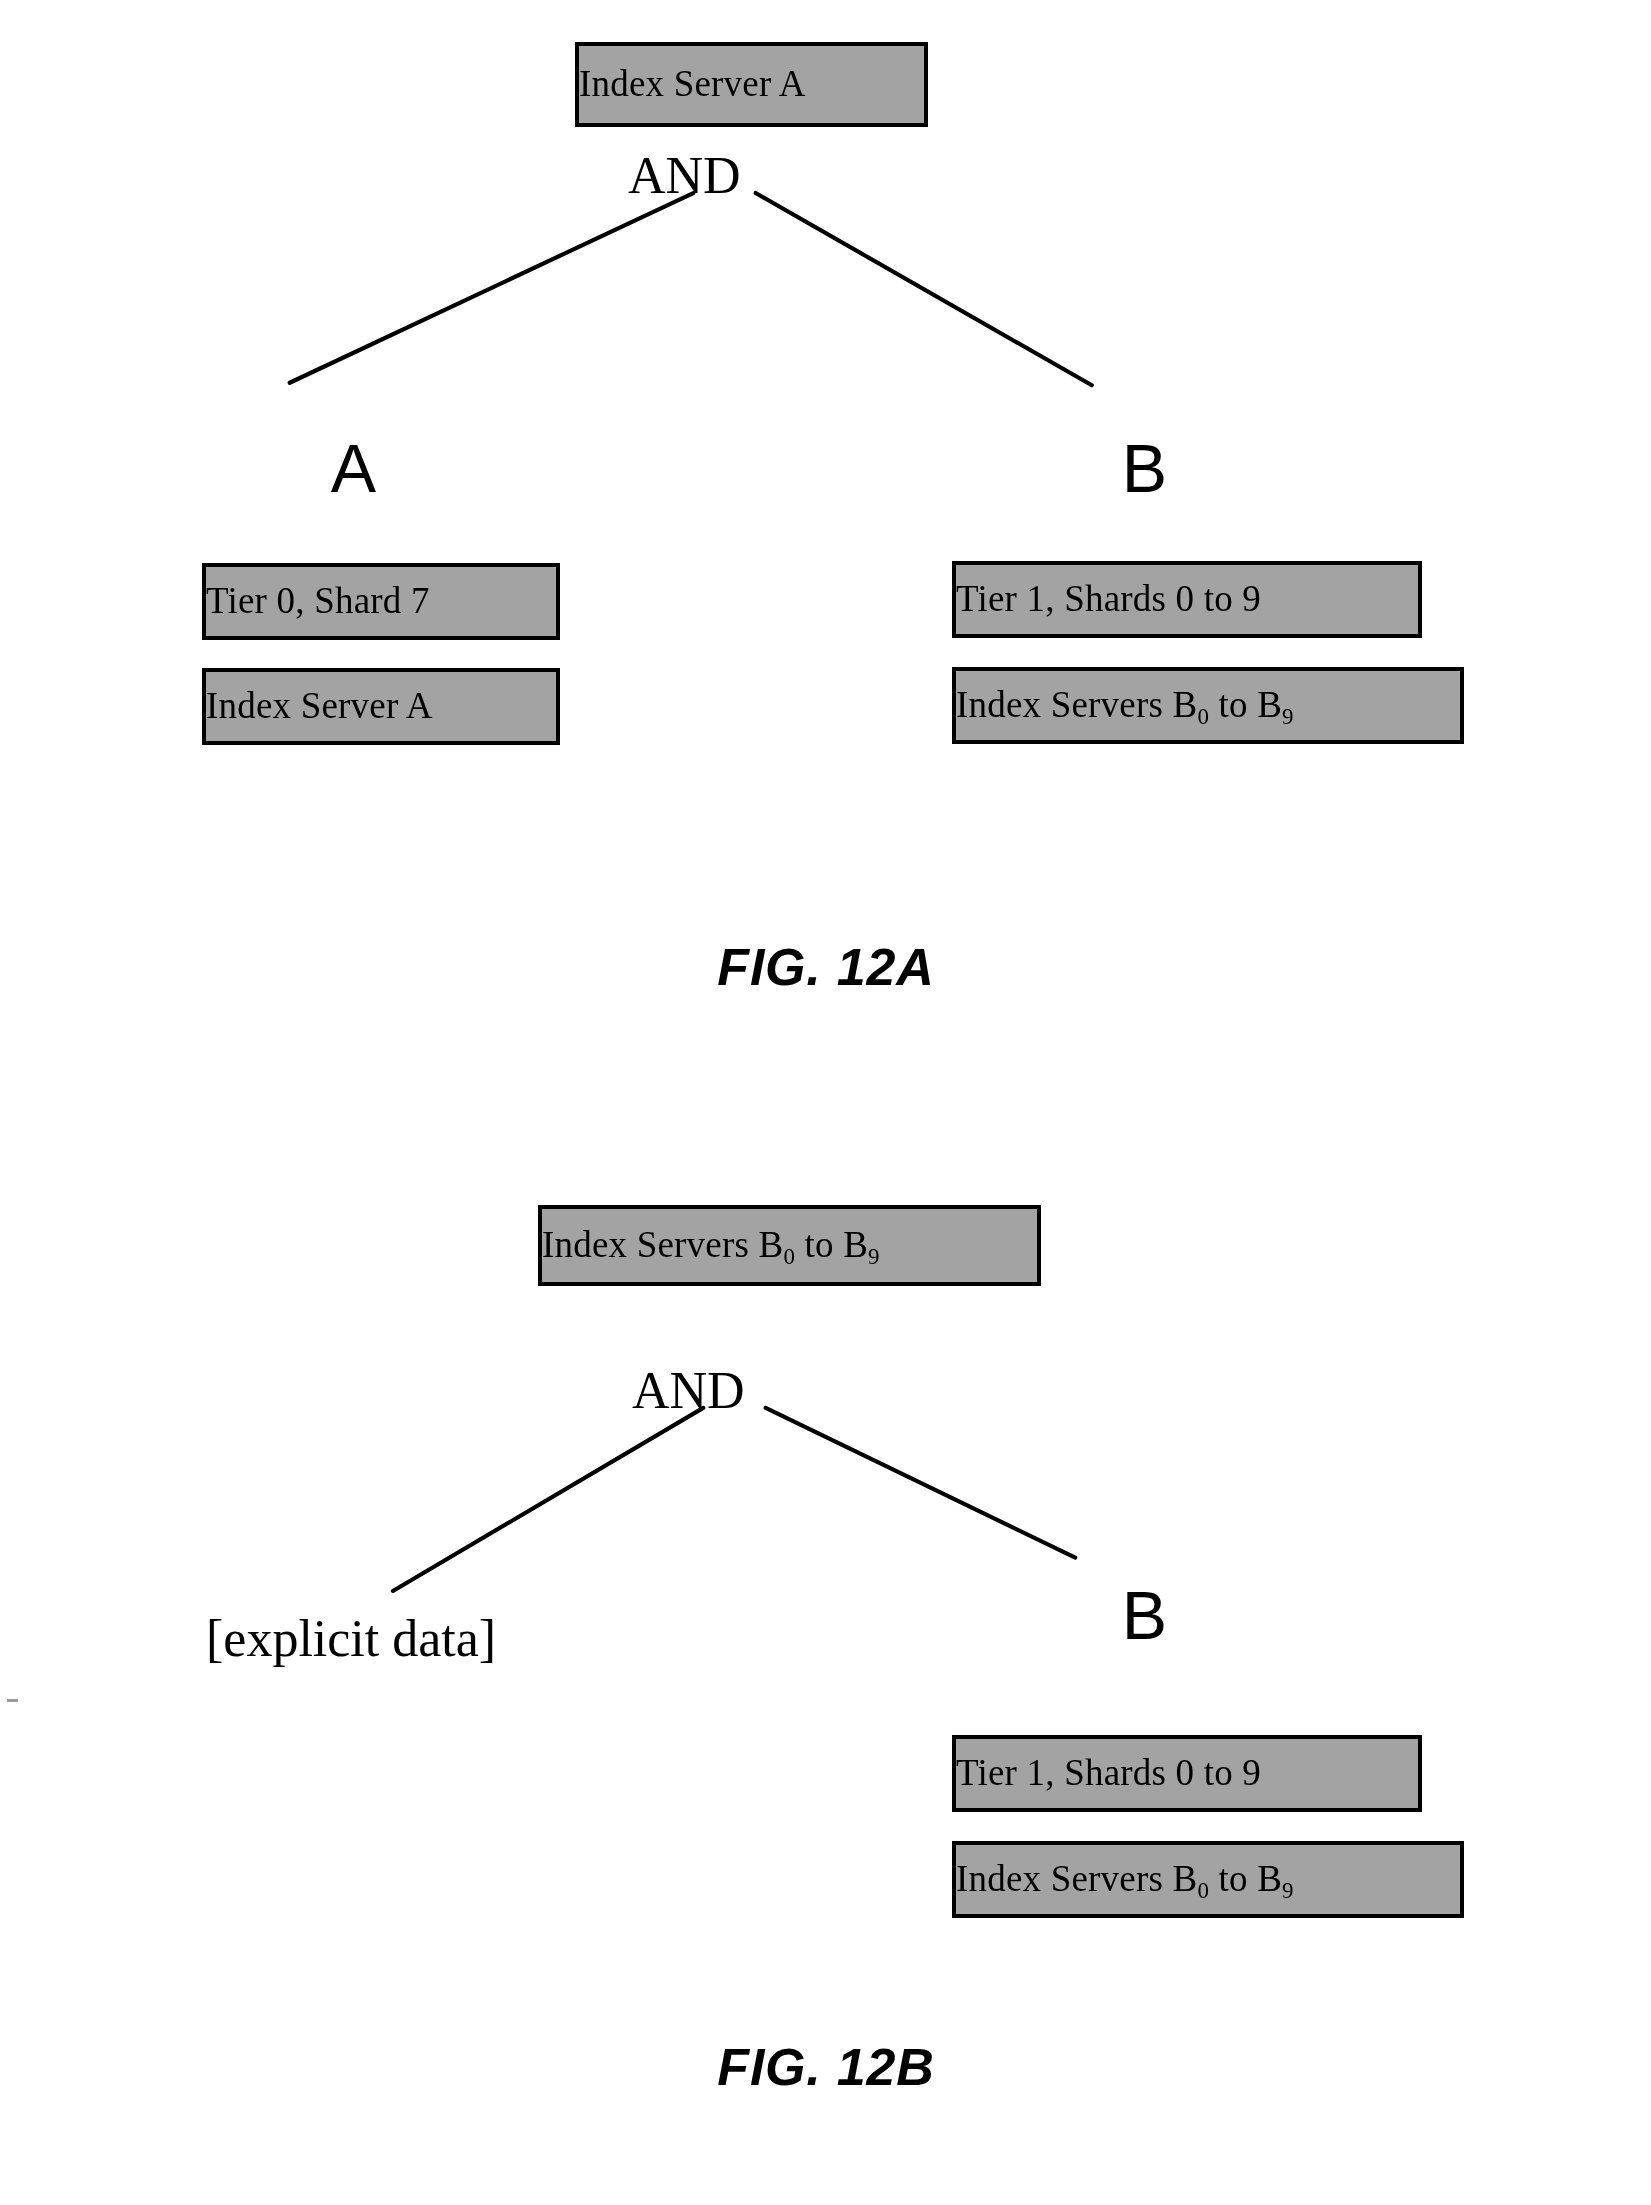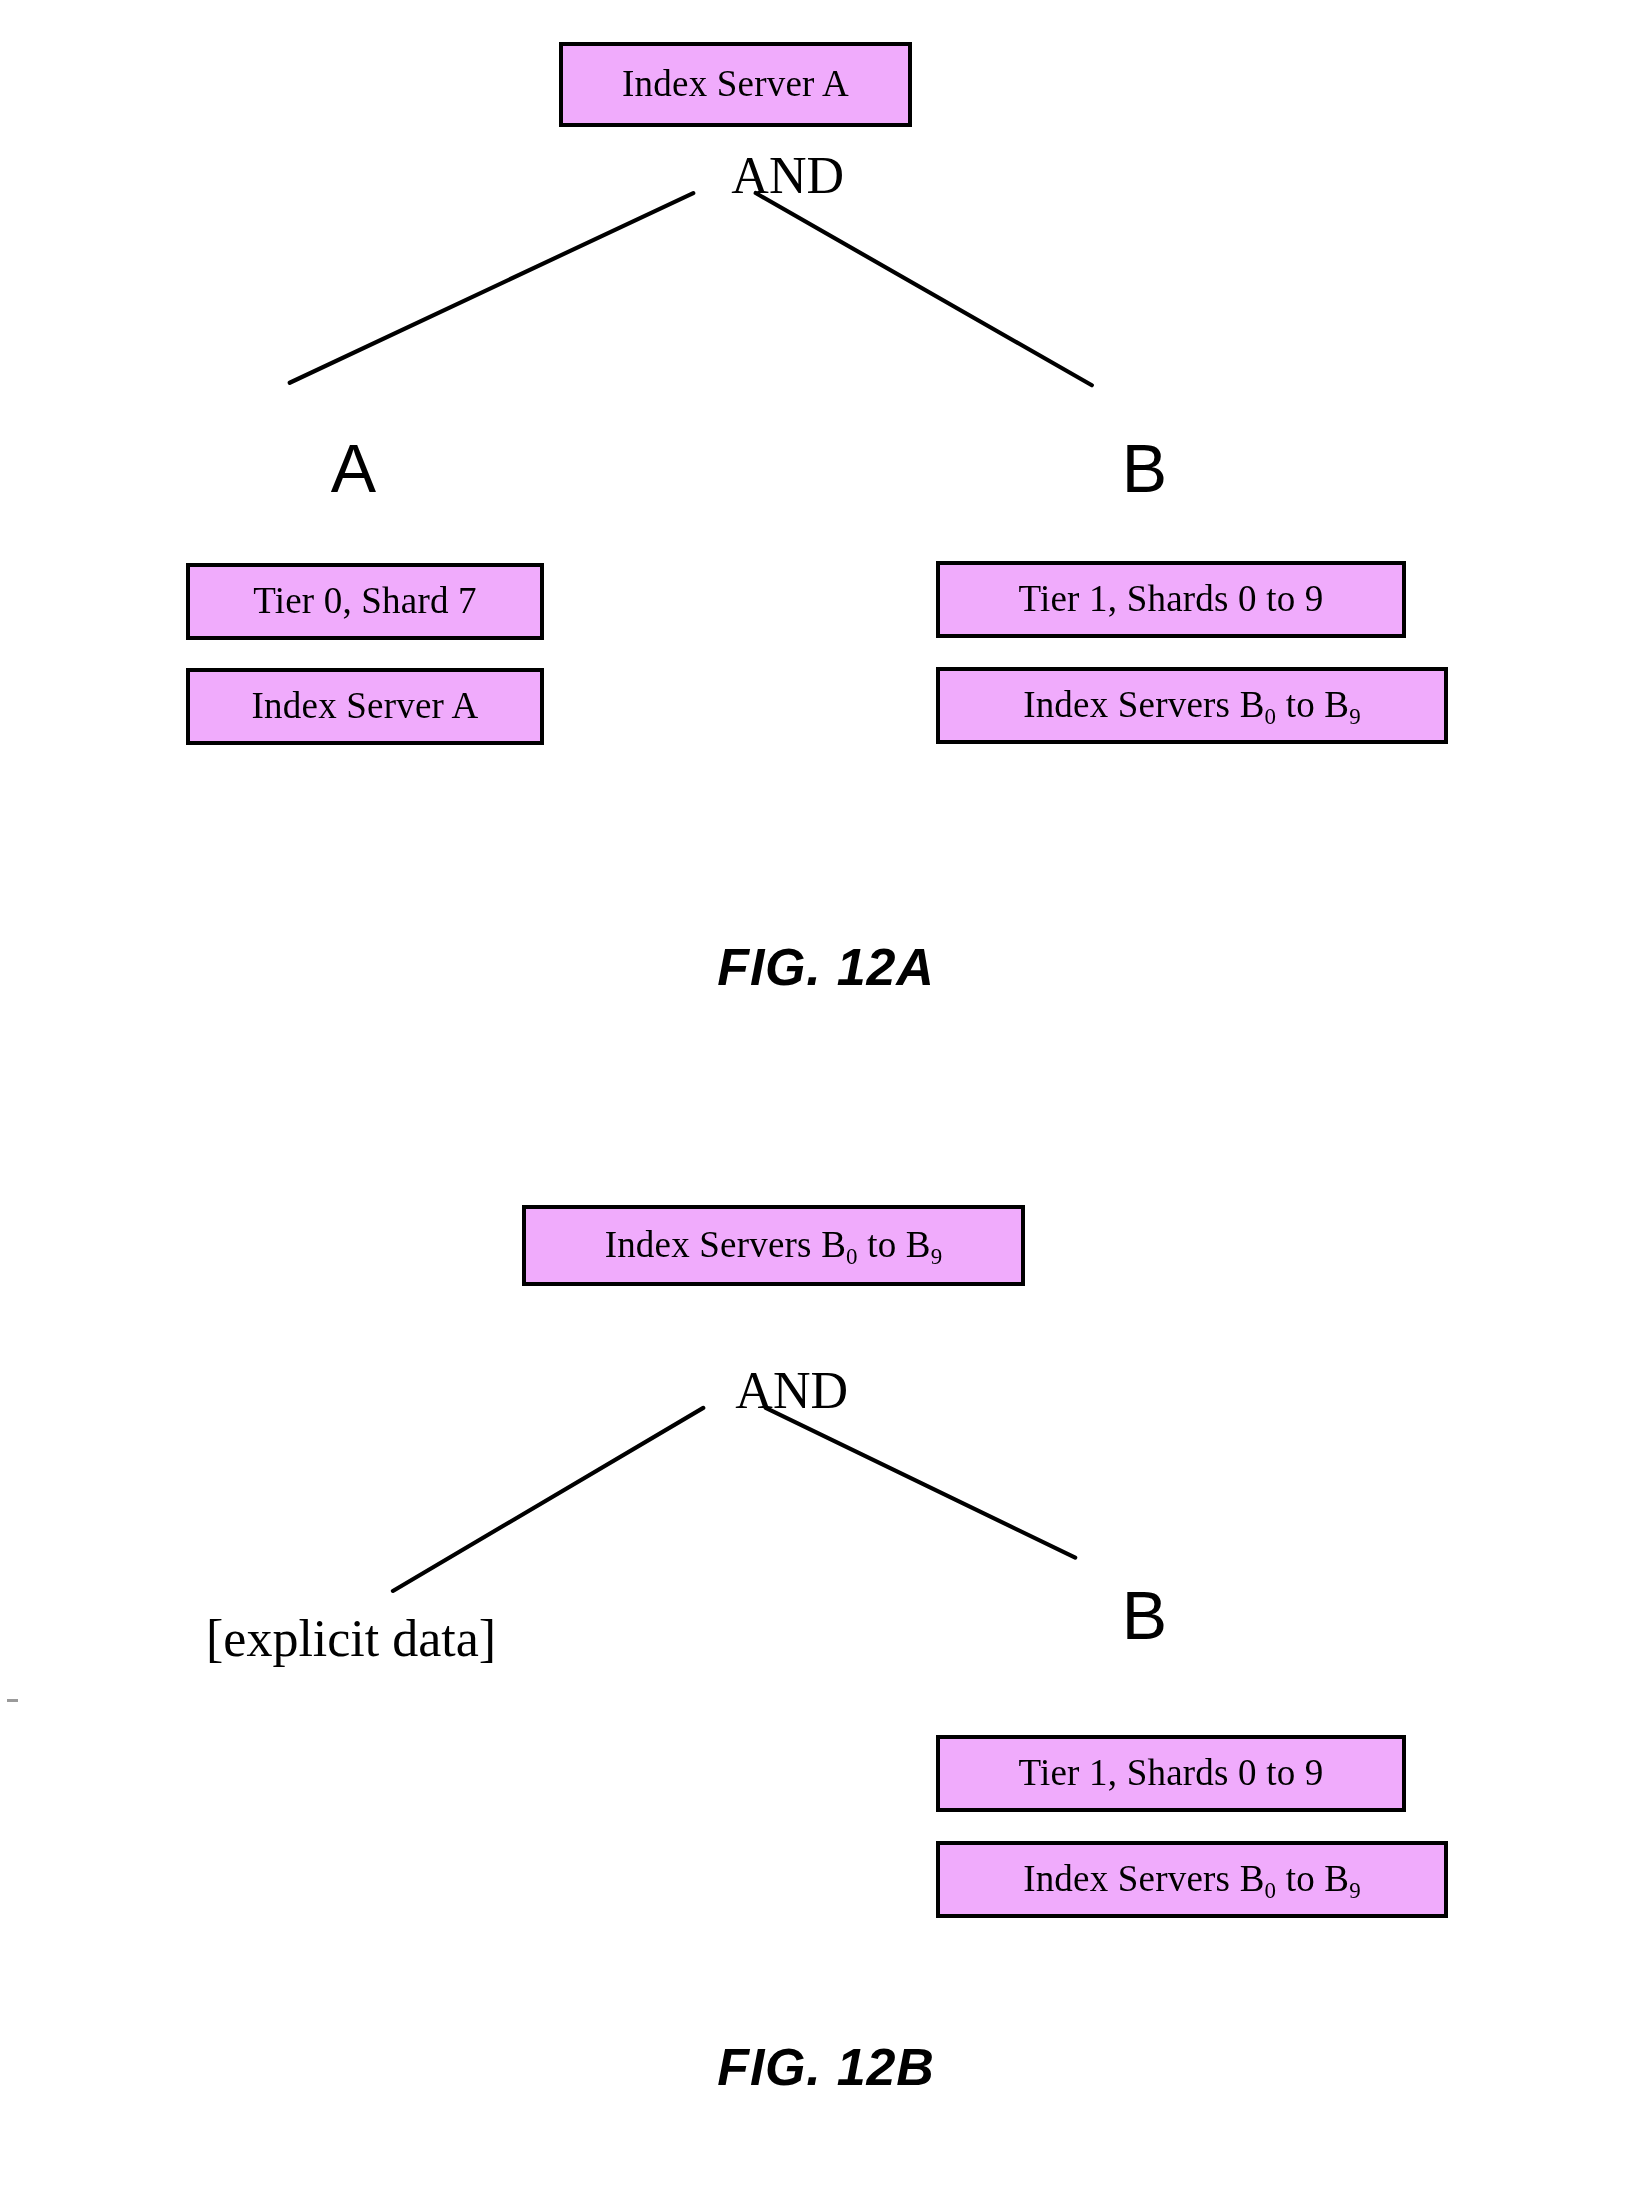--- a/index.html
+++ b/index.html
@@ -22,49 +22,49 @@
     position: absolute;
     left: 0;
     top: 0;
     width: 1652px;
   }
   
   .box {
     position: absolute;
     box-sizing: border-box;
     border: 4.2px solid #000000;
-    background: #f0abfc;
+    background: #a3a3a3;
     display: flex;
     align-items: center;
-    justify-content: center;
     font-family: "Liberation Serif", "DejaVu Serif", serif;
     font-size: 37px;
     line-height: 1;
     white-space: nowrap;
     letter-spacing: 0.2px;
+    margin-left: 16px;
   }
   .box-label {
     display: inline-block;
     padding-bottom: 1.7px;
   }
   .box-label sub {
     font-size: 0.62em;
     vertical-align: baseline;
     position: relative;
     top: 0.30em;
     line-height: 0;
   }
   
   .op-label {
     position: absolute;
     font-family: "Liberation Serif", "DejaVu Serif", serif;
     font-size: 52px;
     line-height: 1;
     white-space: nowrap;
-    text-align: right;
+    text-align: left;
   }
   .branch-label {
     position: absolute;
     font-family: "Liberation Sans", "DejaVu Sans", sans-serif;
     font-size: 68px;
     line-height: 1;
     white-space: nowrap;
     text-align: center;
   }
   .leaf-label {

